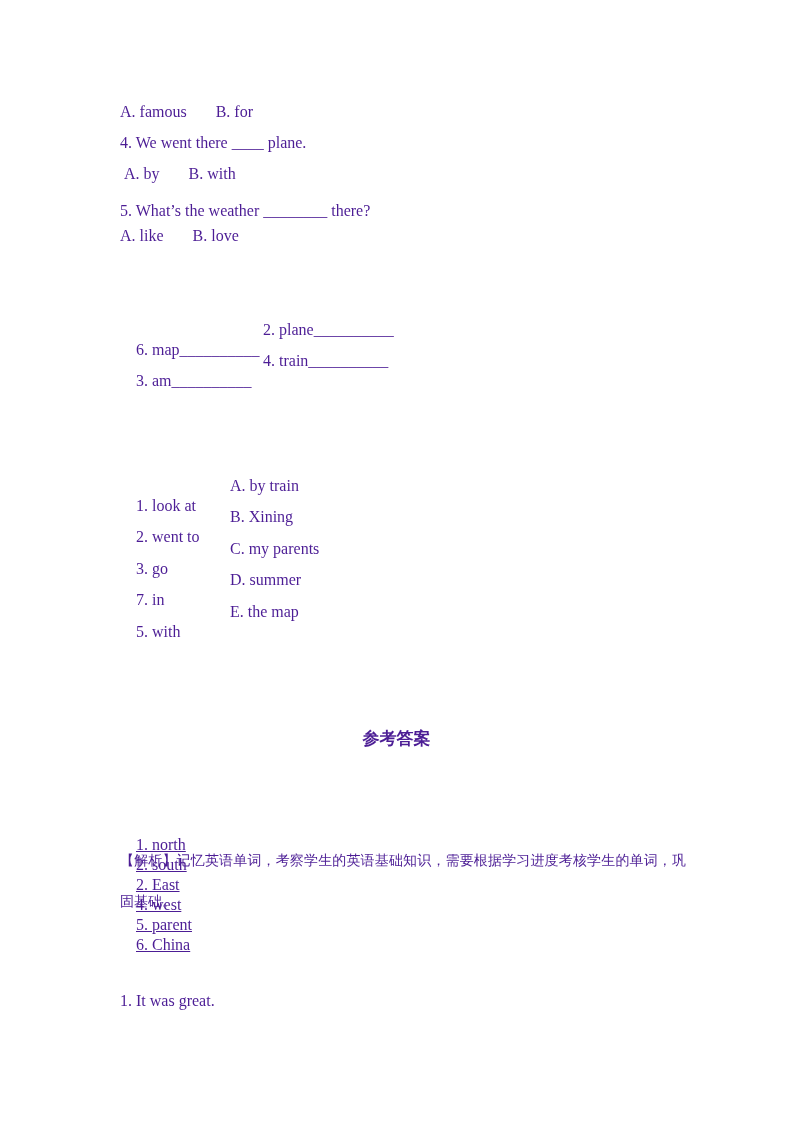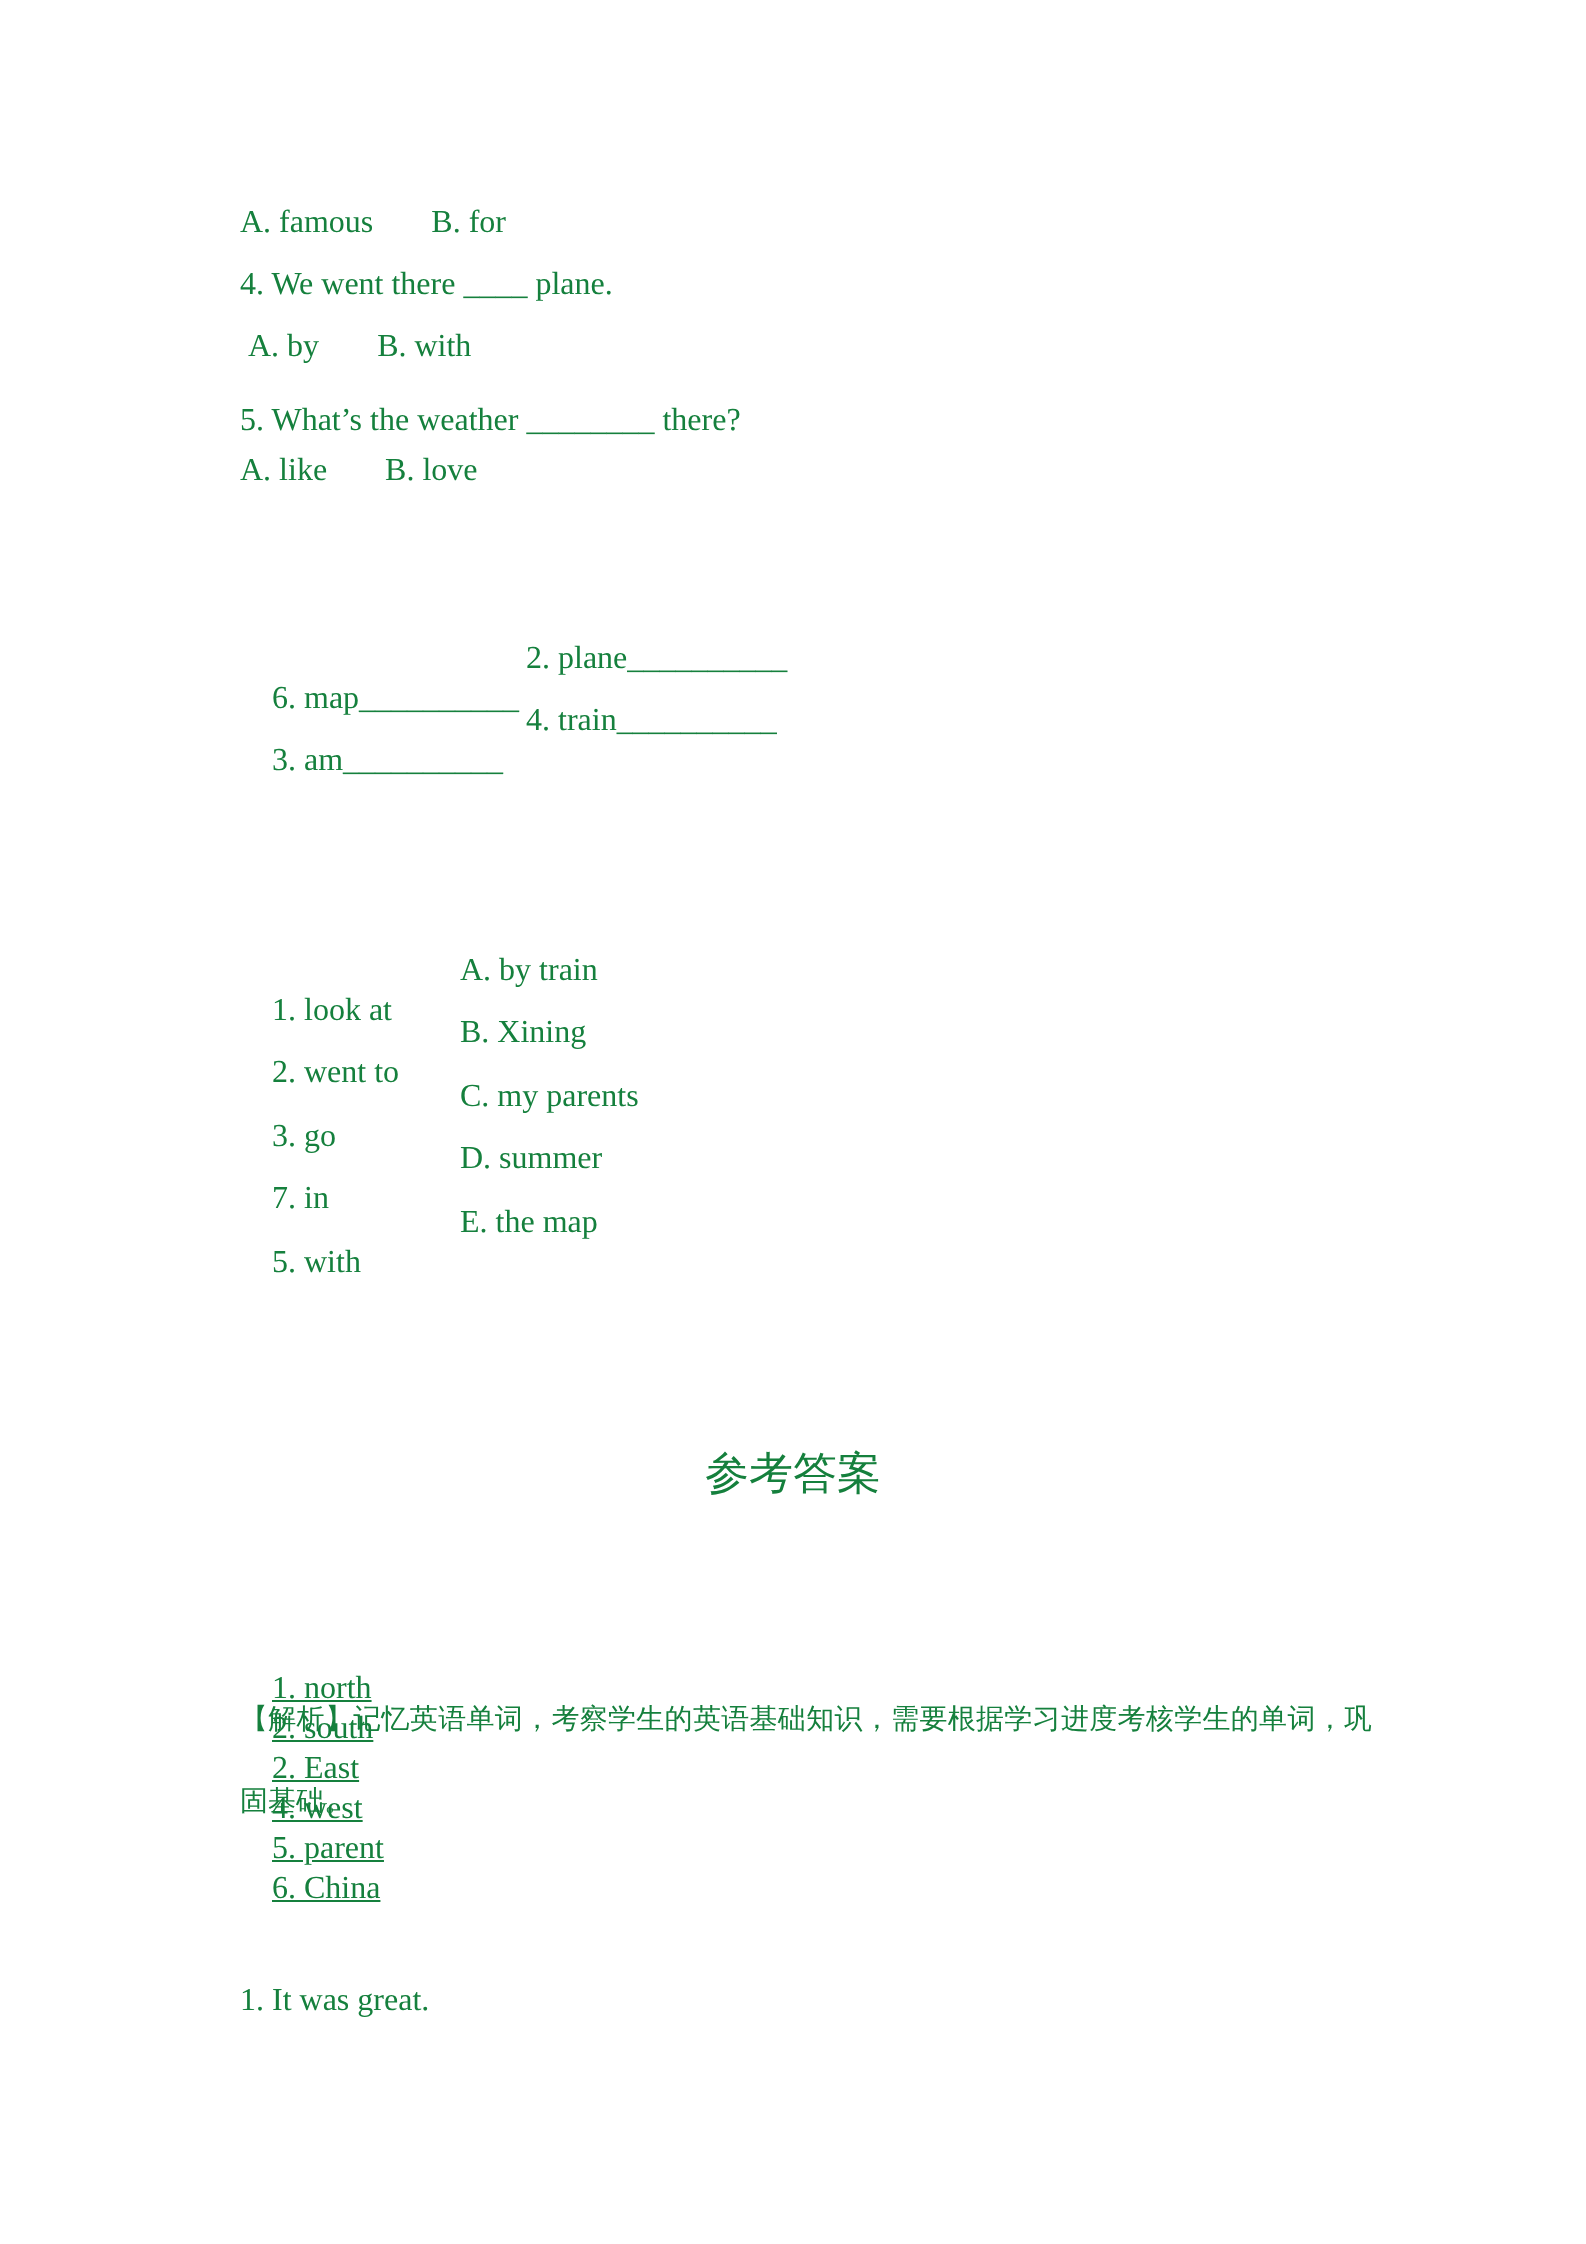--- a/index.html
+++ b/index.html
@@ -5,21 +5,21 @@
   html, body {
     margin: 0;
     padding: 0;
     background: #ffffff;
   }
   .page {
     position: relative;
     width: 793px;
     height: 1122px;
     background: #ffffff;
-    color: #15803d;
+    color: #4c1d95;
     font-family: "Liberation Serif", "DejaVu Serif", serif;
     font-size: 16px;
     overflow: hidden;
   }
   .abs {
     position: absolute;
     line-height: 20px;
     white-space: pre;
   }
   .opts {
@@ -33,22 +33,22 @@
     top: 0;
   }
   
   .c2m {
     position: absolute;
     left: 110px;
     top: 0;
   }
   .heading {
     font-family: "DejaVu Sans", "Liberation Sans", sans-serif;
-    font-weight: normal;
-    font-size: 22px;
+    font-weight: bold;
+    font-size: 17px;
     line-height: 24px;
   }
   .answer-items span {
     margin-right: 12px;
     text-decoration: underline;
   }
   .analysis {
     font-family: "DejaVu Sans", "Liberation Sans", sans-serif;
     font-size: 14px;
     line-height: 41px;

